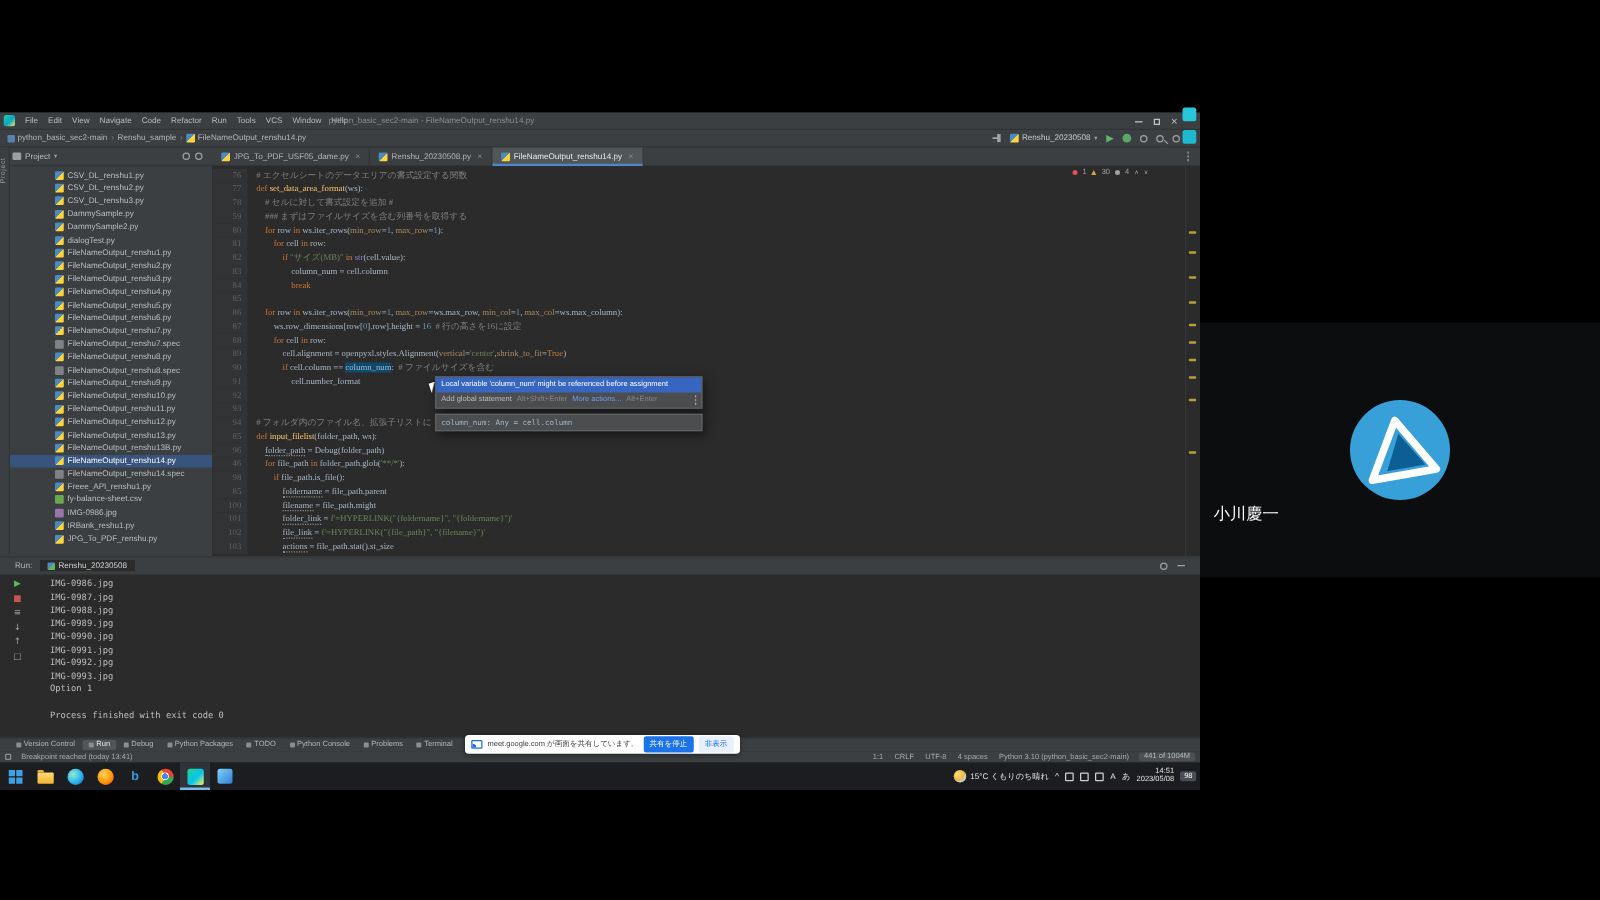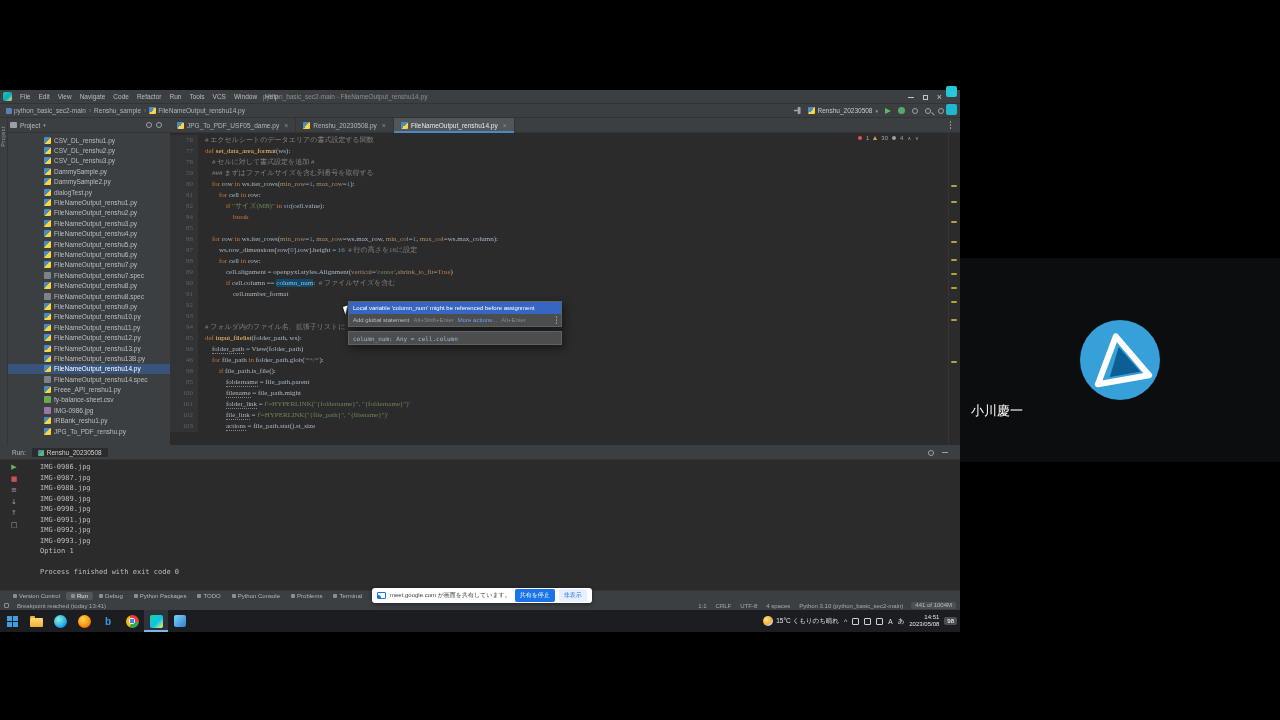--- a/index.html
+++ b/index.html
@@ -406,33 +406,34 @@
 
     <div id="editor">
       <div id="code">
           <div class="code-line"><span class="ln">76</span><span class="ct"><span class="tk-c"># エクセルシートのデータエリアの書式設定する関数</span></span></div>
           <div class="code-line"><span class="ln">77</span><span class="ct"><span class="tk-k">def </span><span class="tk-f">set_data_area_format</span><span class="tk-t">(ws):</span></span></div>
           <div class="code-line"><span class="ln">78</span><span class="ct"><span class="tk-t">    </span><span class="tk-c"># セルに対して書式設定を追加 #</span></span></div>
           <div class="code-line"><span class="ln">59</span><span class="ct"><span class="tk-t">    </span><span class="tk-c">### まずはファイルサイズを含む列番号を取得する</span></span></div>
           <div class="code-line"><span class="ln">80</span><span class="ct"><span class="tk-t">    </span><span class="tk-k">for </span><span class="tk-t">row </span><span class="tk-k">in </span><span class="tk-t">ws.iter_rows(</span><span class="tk-p">min_row</span><span class="tk-t">=</span><span class="tk-n">1</span><span class="tk-t">, </span><span class="tk-p">max_row</span><span class="tk-t">=</span><span class="tk-n">1</span><span class="tk-t">):</span></span></div>
           <div class="code-line"><span class="ln">81</span><span class="ct"><span class="tk-t">        </span><span class="tk-k">for </span><span class="tk-t">cell </span><span class="tk-k">in </span><span class="tk-t">row:</span></span></div>
           <div class="code-line"><span class="ln">82</span><span class="ct"><span class="tk-t">            </span><span class="tk-k">if </span><span class="tk-s">"サイズ(MB)" </span><span class="tk-k">in </span><span class="tk-b">str</span><span class="tk-t">(cell.value):</span></span></div>
+          <div class="code-line"><span class="ln">83</span><span class="ct"><span class="tk-t">                column_num = cell.column</span></span></div>
           <div class="code-line"><span class="ln">84</span><span class="ct"><span class="tk-t">                </span><span class="tk-k">break</span></span></div>
           <div class="code-line"><span class="ln">85</span><span class="ct"><span class="tk-t"></span></span></div>
           <div class="code-line"><span class="ln">86</span><span class="ct"><span class="tk-t">    </span><span class="tk-k">for </span><span class="tk-t">row </span><span class="tk-k">in </span><span class="tk-t">ws.iter_rows(</span><span class="tk-p">min_row</span><span class="tk-t">=</span><span class="tk-n">1</span><span class="tk-t">, </span><span class="tk-p">max_row</span><span class="tk-t">=ws.max_row, </span><span class="tk-p">min_col</span><span class="tk-t">=</span><span class="tk-n">1</span><span class="tk-t">, </span><span class="tk-p">max_col</span><span class="tk-t">=ws.max_column):</span></span></div>
           <div class="code-line"><span class="ln">87</span><span class="ct"><span class="tk-t">        ws.row_dimensions[row[</span><span class="tk-n">0</span><span class="tk-t">].row].height = </span><span class="tk-n">16</span><span class="tk-t">  </span><span class="tk-c"># 行の高さを16に設定</span></span></div>
           <div class="code-line"><span class="ln">88</span><span class="ct"><span class="tk-t">        </span><span class="tk-k">for </span><span class="tk-t">cell </span><span class="tk-k">in </span><span class="tk-t">row:</span></span></div>
           <div class="code-line"><span class="ln">89</span><span class="ct"><span class="tk-t">            cell.alignment = openpyxl.styles.Alignment(</span><span class="tk-p">vertical</span><span class="tk-t">=</span><span class="tk-s">'center'</span><span class="tk-t">,</span><span class="tk-p">shrink_to_fit</span><span class="tk-t">=</span><span class="tk-k">True</span><span class="tk-t">)</span></span></div>
           <div class="code-line"><span class="ln">90</span><span class="ct"><span class="tk-t">            </span><span class="tk-k">if </span><span class="tk-t">cell.column == </span><span class="tk-sel">column_num</span><span class="tk-t">:  </span><span class="tk-c"># ファイルサイズを含む</span></span></div>
           <div class="code-line"><span class="ln">91</span><span class="ct"><span class="tk-t">                cell.number_format</span></span></div>
           <div class="code-line"><span class="ln">92</span><span class="ct"><span class="tk-t"></span></span></div>
           <div class="code-line"><span class="ln">93</span><span class="ct"><span class="tk-t"></span></span></div>
           <div class="code-line"><span class="ln">94</span><span class="ct"><span class="tk-c"># フォルダ内のファイル名、拡張子リストに</span></span></div>
           <div class="code-line"><span class="ln">85</span><span class="ct"><span class="tk-k">def </span><span class="tk-f">input_filelist</span><span class="tk-t">(folder_path, ws):</span></span></div>
-          <div class="code-line"><span class="ln">96</span><span class="ct"><span class="tk-t">    </span><span class="tk-u">folder_path</span><span class="tk-t"> = View(folder_path)</span></span></div>
+          <div class="code-line"><span class="ln">96</span><span class="ct"><span class="tk-t">    </span><span class="tk-u">folder_path</span><span class="tk-t"> = Debug(folder_path)</span></span></div>
           <div class="code-line"><span class="ln">46</span><span class="ct"><span class="tk-t">    </span><span class="tk-k">for </span><span class="tk-t">file_path </span><span class="tk-k">in </span><span class="tk-t">folder_path.glob(</span><span class="tk-s">'**/*'</span><span class="tk-t">):</span></span></div>
           <div class="code-line"><span class="ln">98</span><span class="ct"><span class="tk-t">        </span><span class="tk-k">if </span><span class="tk-t">file_path.is_file():</span></span></div>
           <div class="code-line"><span class="ln">85</span><span class="ct"><span class="tk-t">            </span><span class="tk-u">foldername</span><span class="tk-t"> = file_path.parent</span></span></div>
           <div class="code-line"><span class="ln">100</span><span class="ct"><span class="tk-t">            </span><span class="tk-u">filename</span><span class="tk-t"> = file_path.might</span></span></div>
           <div class="code-line"><span class="ln">101</span><span class="ct"><span class="tk-t">            </span><span class="tk-u">folder_link</span><span class="tk-t"> = </span><span class="tk-s">f'=HYPERLINK("{foldername}", "{foldername}")'</span></span></div>
           <div class="code-line"><span class="ln">102</span><span class="ct"><span class="tk-t">            </span><span class="tk-u">file_link</span><span class="tk-t"> = </span><span class="tk-s">f'=HYPERLINK("{file_path}", "{filename}")'</span></span></div>
           <div class="code-line"><span class="ln">103</span><span class="ct"><span class="tk-t">            </span><span class="tk-u">actions</span><span class="tk-t"> = file_path.stat().st_size</span></span></div>
         </div>
     </div>
     <div id="stripe">

